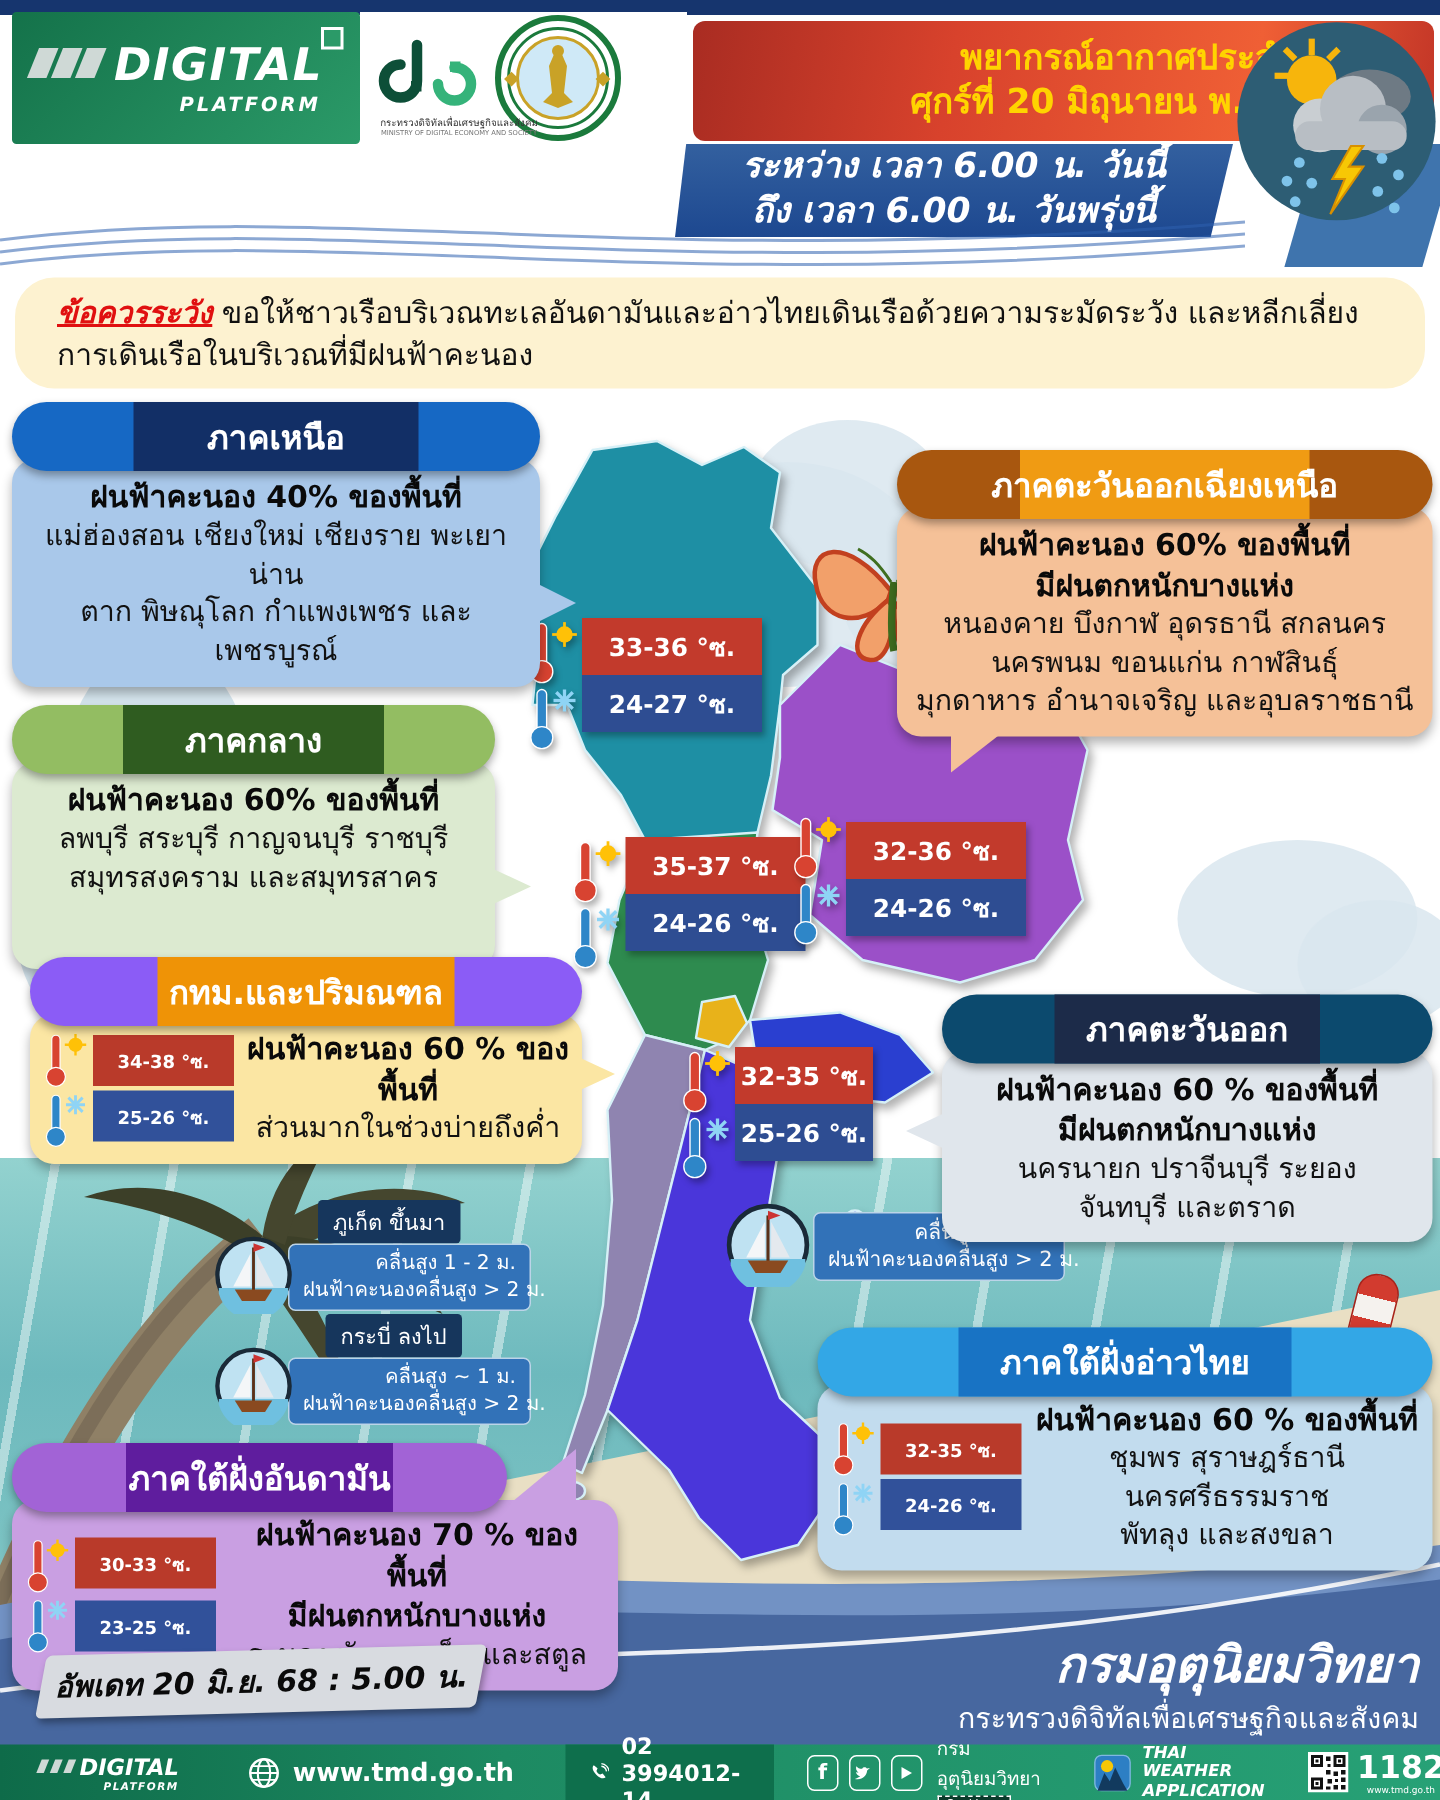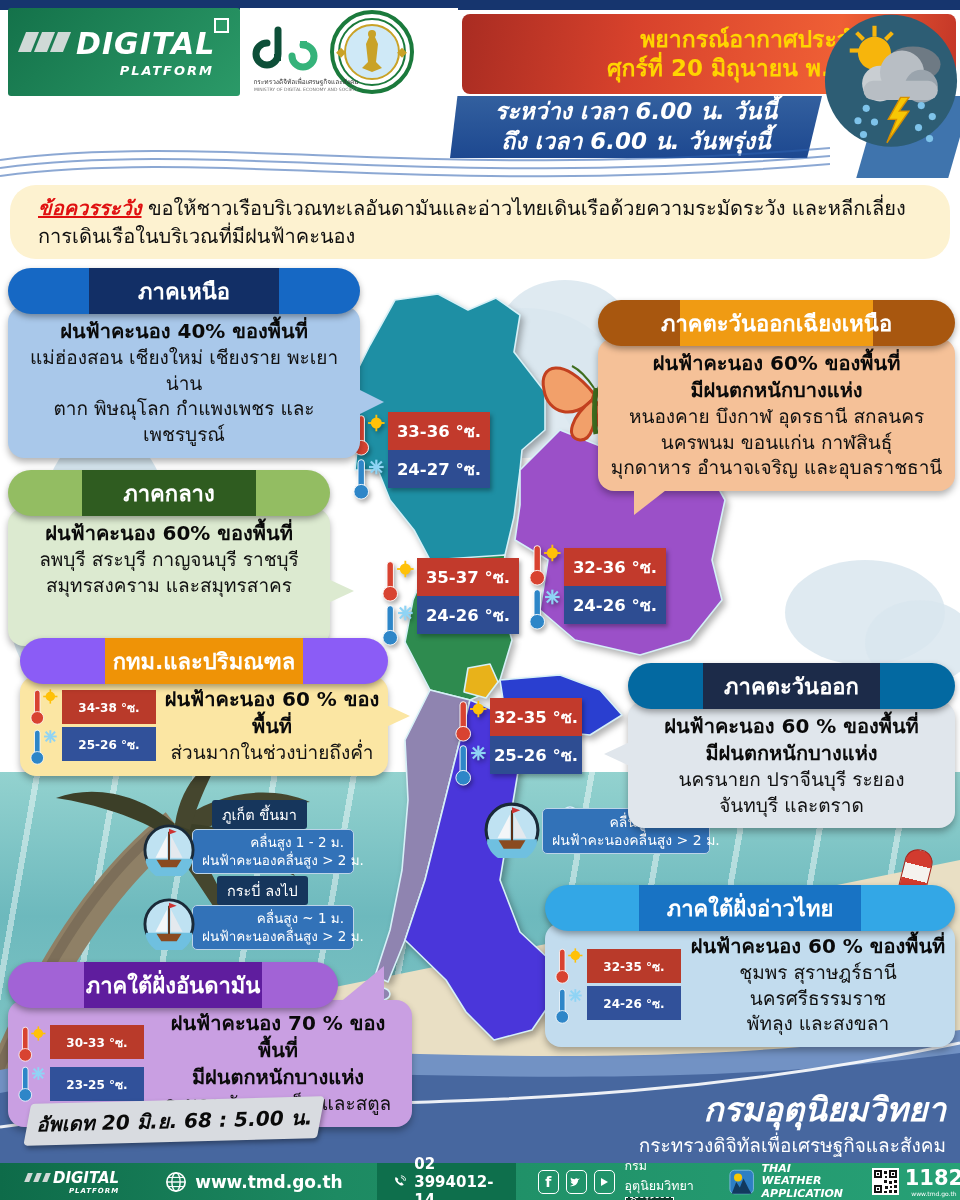--- a/index.html
+++ b/index.html
@@ -56,21 +56,21 @@
   .hflex{display:flex;align-items:center;gap:8px;text-align:center;}
   .tcol{display:flex;flex-direction:column;gap:4px;}
   .trow{display:flex;align-items:center;gap:2px;}
   .tb{width:94px;height:34px;display:flex;align-items:center;justify-content:center;color:#fff;
       font-weight:bold;font-size:12px;}
   .tb.r{background:#b93a2a;} .tb.b{background:#31519a;}
   .tail{position:absolute;width:0;height:0;}
   
   .mtemp{position:absolute;display:flex;gap:2px;z-index:5;filter:drop-shadow(2px 3px 2px rgba(0,0,0,.3));}
   .mtemp .icons{display:flex;flex-direction:column;justify-content:space-around;}
-  .mtemp .tb{width:102px;height:38px;font-size:16.5px;}
+  .mtemp .tb{width:120px;height:38px;font-size:16.5px;}
   .mtemp .tb.r{background:#c23a2c;} .mtemp .tb.b{background:#2e4d92;}
   
   .sea-g{position:absolute;z-index:5;}
   .slabel{position:absolute;background:#16365c;color:#fff;font-size:14.5px;padding:3px 10px;border-radius:3px;white-space:nowrap;}
   .sbox{position:absolute;background:#3272b8;border:1px solid #bcd4e8;border-radius:5px;color:#fff;
         font-size:13.5px;line-height:1.3;text-align:right;padding:4px 9px;white-space:nowrap;}
   .ship{position:absolute;}
   
   .update{left:28px;top:1100px;width:292px;height:42px;background:#d8dbe0;border-radius:4px;
           transform:skewX(-12deg) rotate(-1.5deg);box-shadow:2px 3px 5px rgba(0,0,0,.35);z-index:9;
@@ -484,21 +484,21 @@
       </div>
       <div style="flex:1;">
         <div class="b1">ฝนฟ้าคะนอง 60 % ของพื้นที่</div>
         <div class="pv">ส่วนมากในช่วงบ่ายถึงค่ำ</div>
       </div>
       <div class="tail" style="right:-22px;top:28px;border-top:12px solid transparent;border-bottom:12px solid transparent;border-left:26px solid #fbe6a3;"></div>
     </div>
   </div>
 
   <div class="abs card" style="left:628px;top:663px;width:327px;">
-    <div class="pill" style="background:#0369a1;">
+    <div class="pill" style="background:#0c4a6e;">
       <span class="core" style="background:#1c2b49;"></span>
       <span class="t">ภาคตะวันออก</span>
     </div>
     <div class="cbody" style="background:#e0e6ec;">
       <div class="b1">ฝนฟ้าคะนอง 60 % ของพื้นที่</div>
       <div class="b1">มีฝนตกหนักบางแห่ง</div>
       <div class="pv">นครนายก ปราจีนบุรี ระยอง</div>
       <div class="pv">จันทบุรี และตราด</div>
       <div class="tail" style="left:-24px;top:40px;border-top:13px solid transparent;border-bottom:13px solid transparent;border-right:28px solid #e0e6ec;"></div>
     </div>

